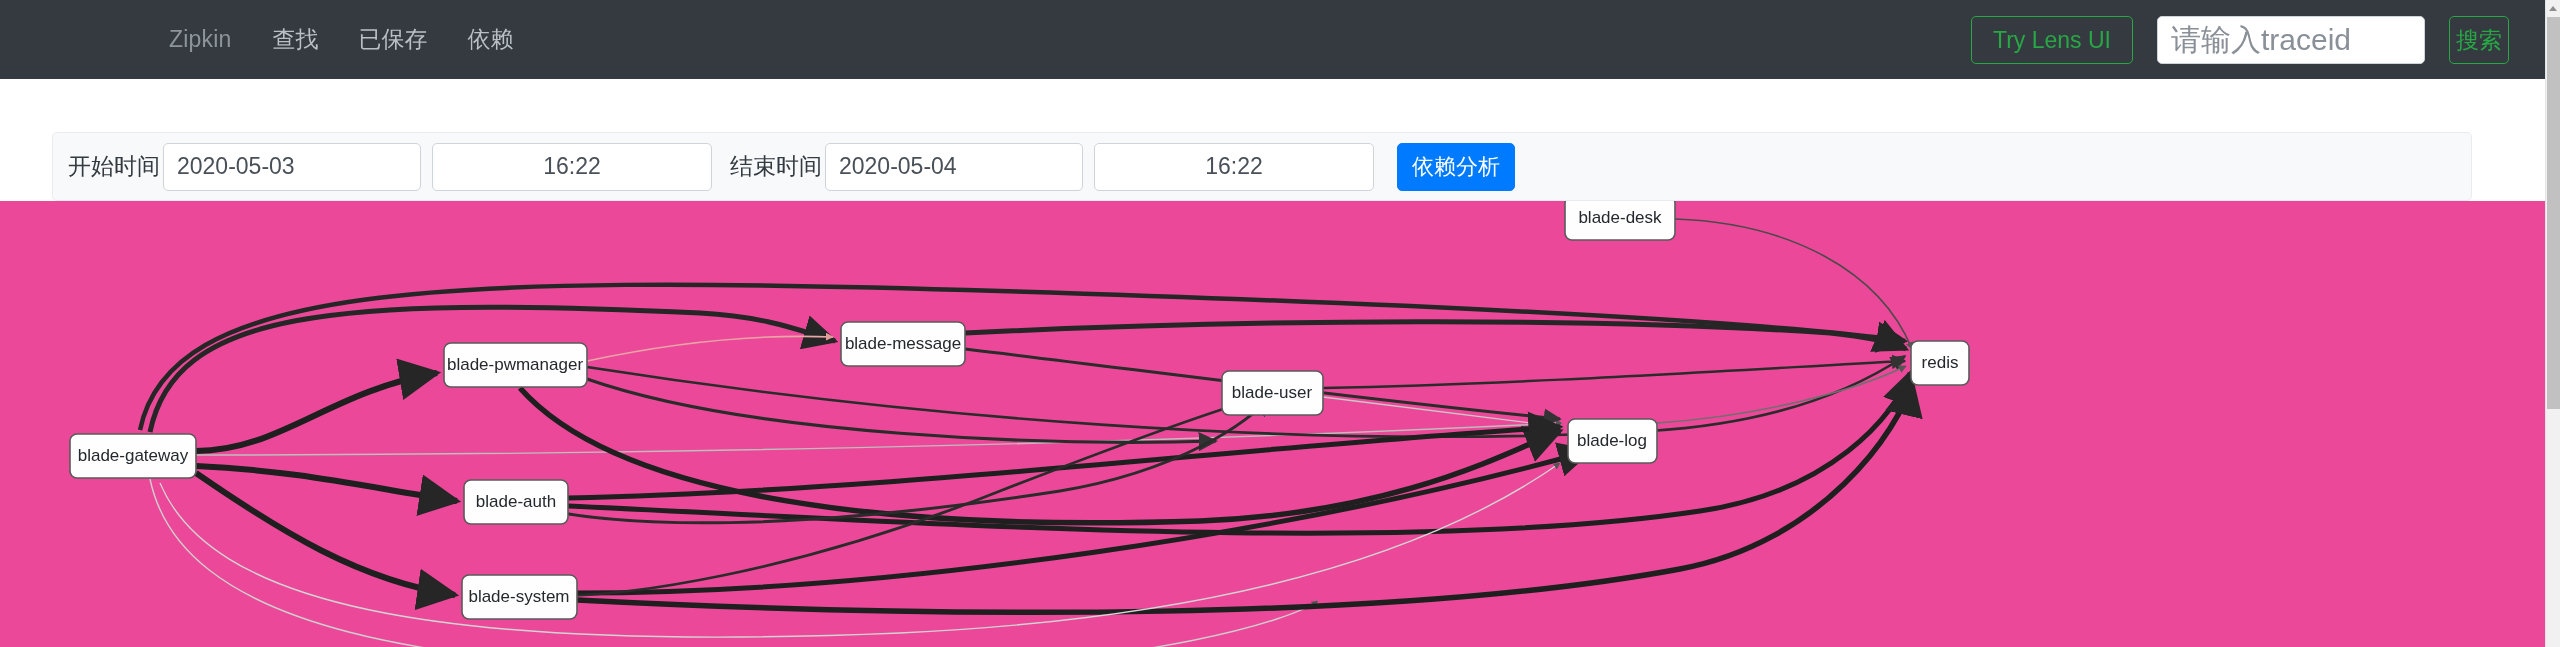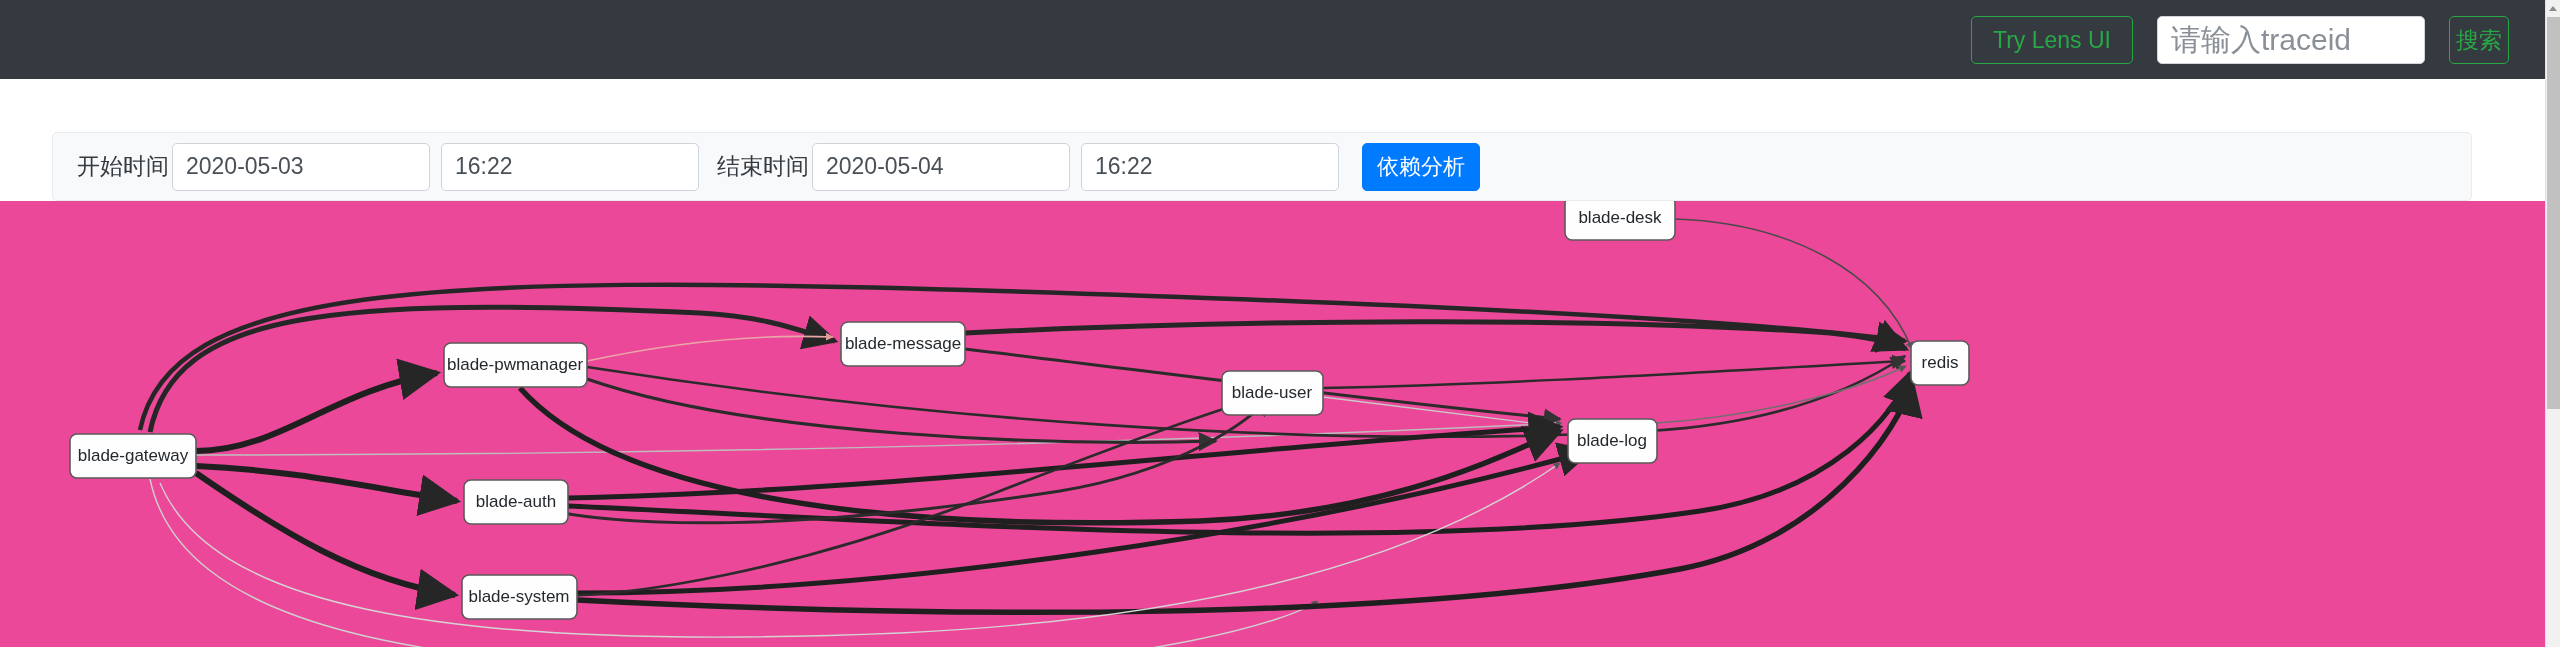--- a/index.html
+++ b/index.html
@@ -90,41 +90,41 @@
   
   .filter-wrap {
     position: absolute;
     left: 52px; top: 132px;
     width: 2420px; height: 69px;
     background: #f8f9fa;
     border: 1px solid #e9ecef;
     border-radius: 5px;
     display: flex;
     align-items: center;
-    padding: 0 24px;
+    padding: 0 15px;
   }
   .f-label {
     font-size: 23px;
     color: #333a40;
     white-space: nowrap;
     margin-right: 3px;
   }
   .f-input {
     height: 48px;
     border: 1px solid #ced4da;
     border-radius: 5px;
     background: #fff;
     font-size: 23px;
     color: #495057;
     padding: 0 13px;
     font-family: inherit;
     outline: none;
   }
   .f-date { width: 258px; }
-  .f-time { width: 258px; margin-left: 11px; }
+  .f-time { width: 280px; margin-left: 11px; text-align: center; }
   .f-gap { width: 18px; }
   .btn-analyze {
     margin-left: 23px;
     background: #007bff;
     border: 1px solid #007bff;
     color: #fff;
     border-radius: 5px;
     font-size: 22px;
     height: 48px;
     line-height: 46px;
@@ -183,20 +183,26 @@
     top: 17px; left: 1px;
     width: 13px; height: 392px;
     background: #c1c1c1;
     border-radius: 0;
   }
 </style>
 </head>
 <body>
 
 <div class="navbar">
+  <div class="nav-left">
+    <a class="brand" href="#">Zipkin</a>
+    <a class="nav-item" href="#">查找</a>
+    <a class="nav-item" href="#">已保存</a>
+    <a class="nav-item" href="#">依赖</a>
+  </div>
   <div class="nav-right">
     <button class="btn-lens">Try Lens UI</button>
     <input class="trace-input" type="text" placeholder="请输入traceid" style="">
     <button class="btn-search">搜索</button>
   </div>
 </div>
 
 <div class="filter-wrap">
   <span class="f-label">开始时间</span>
   <input class="f-input f-date" type="text" value="2020-05-03" style="">

